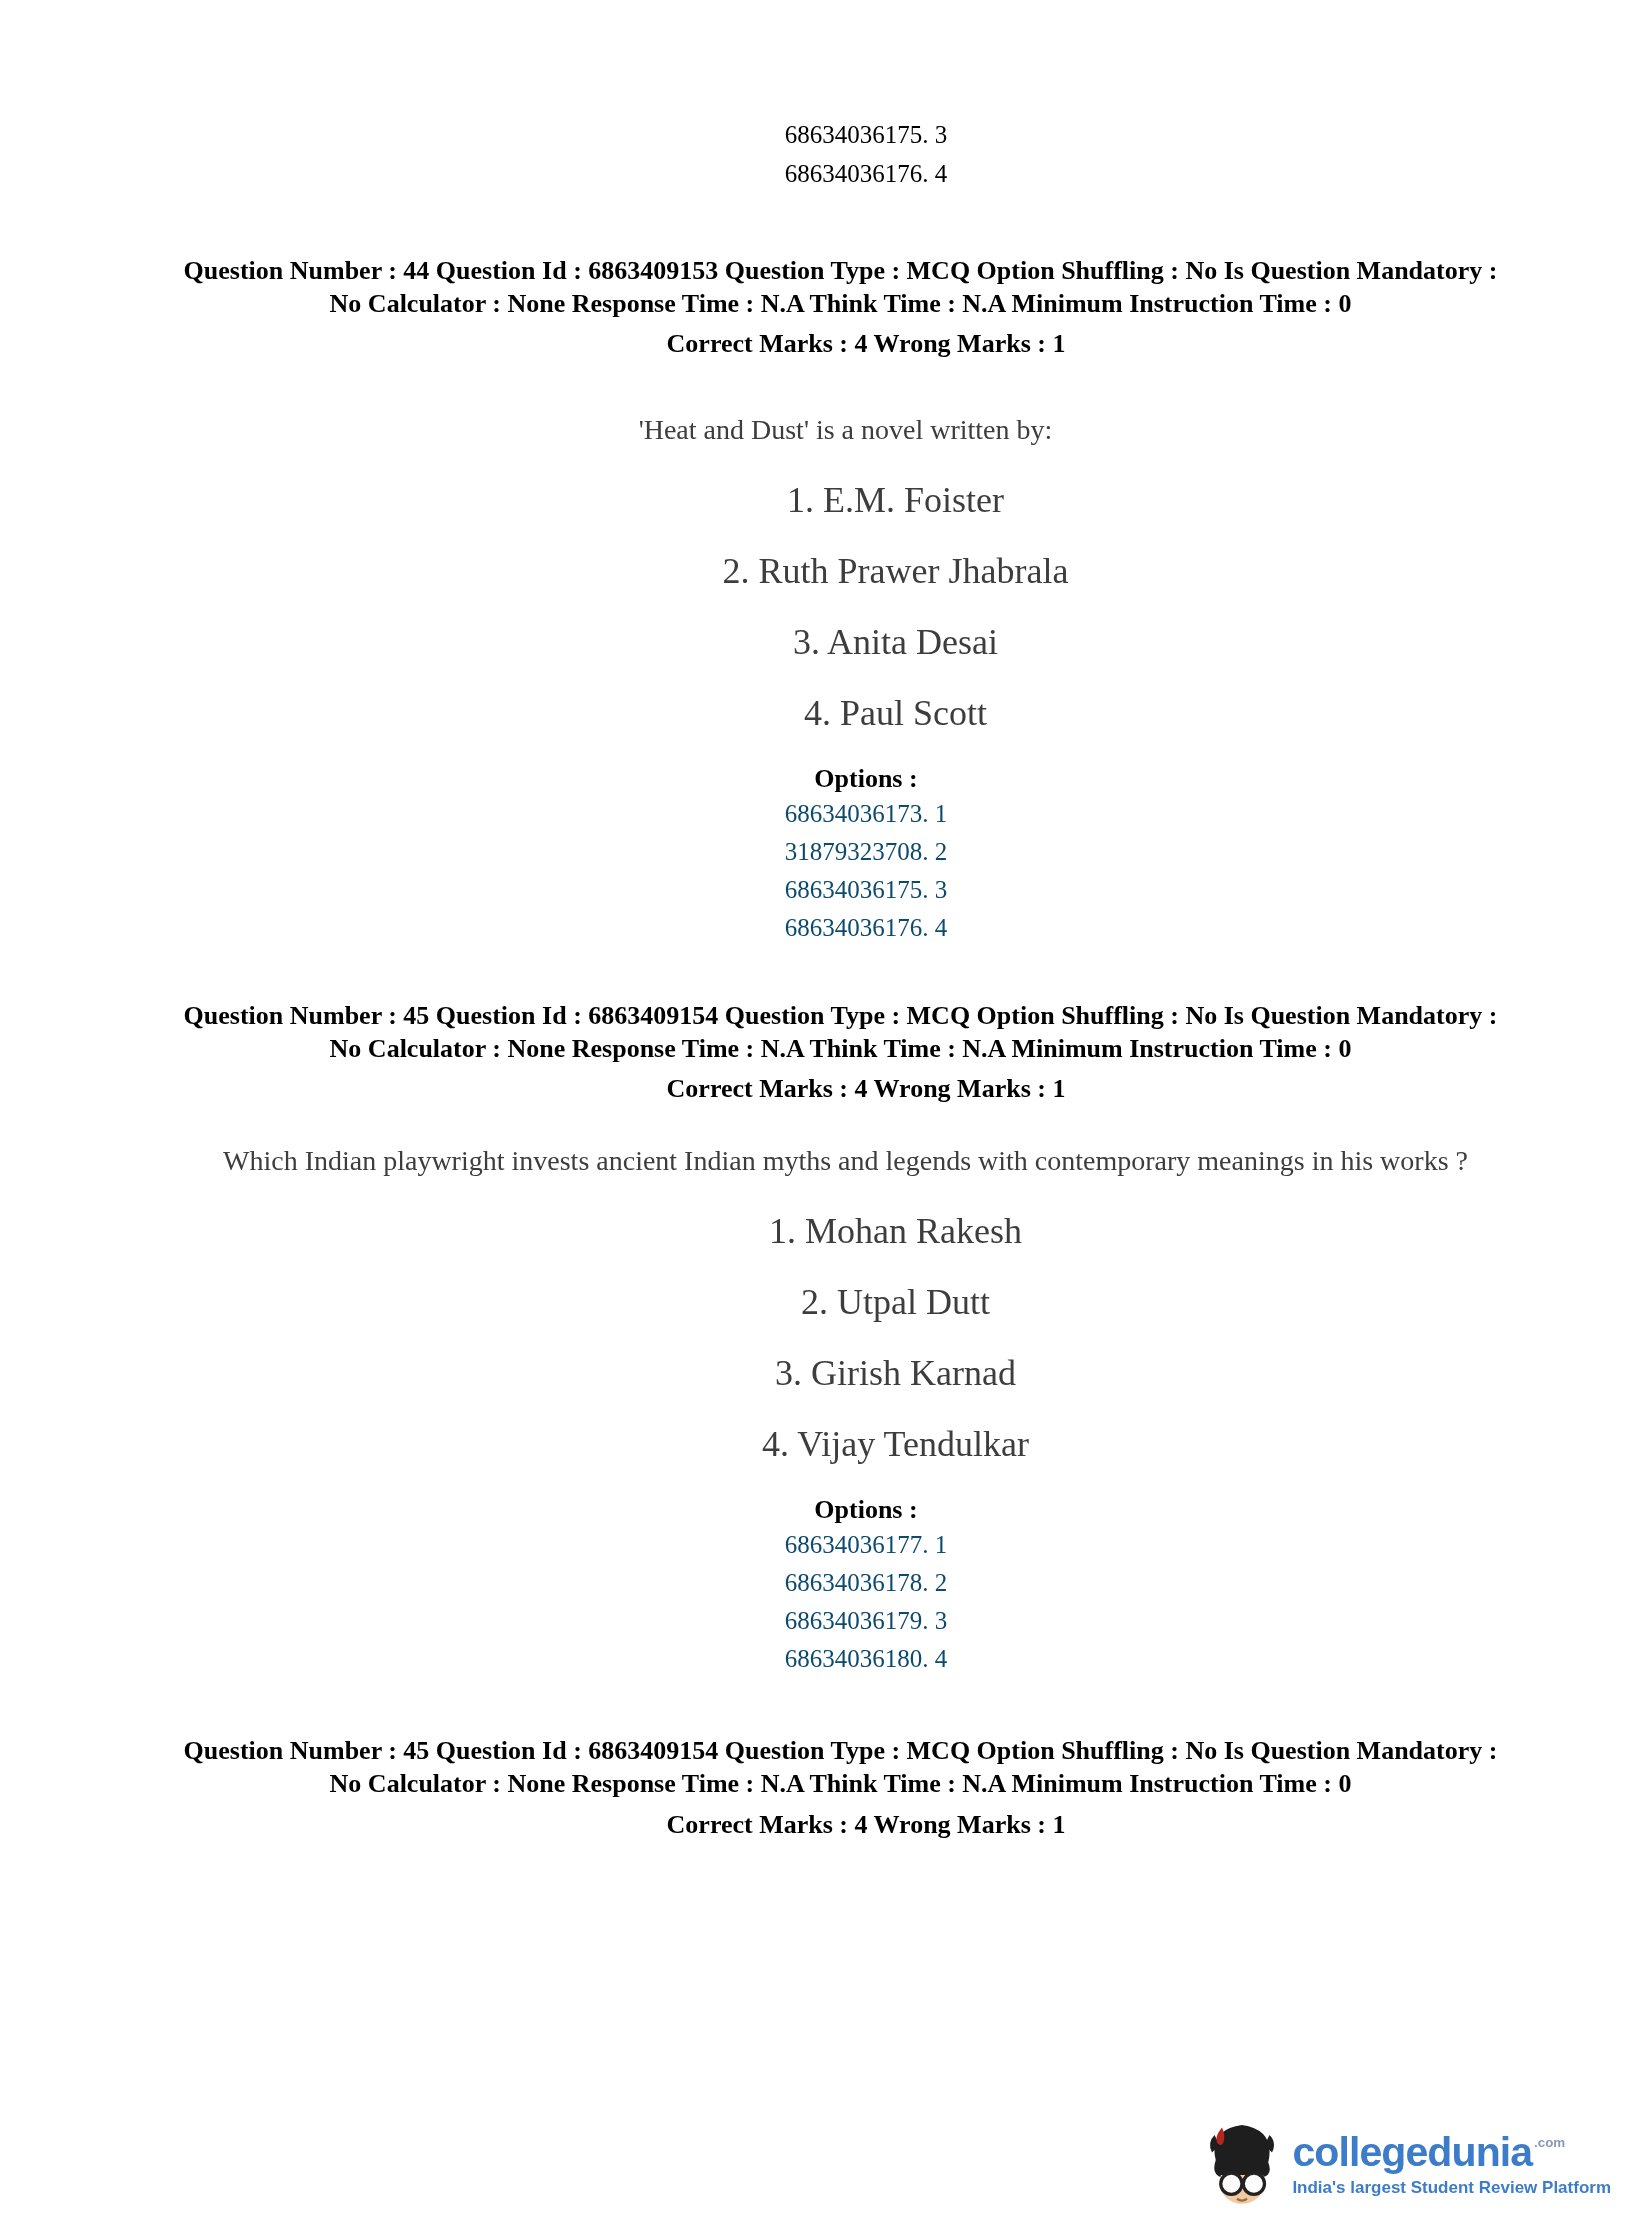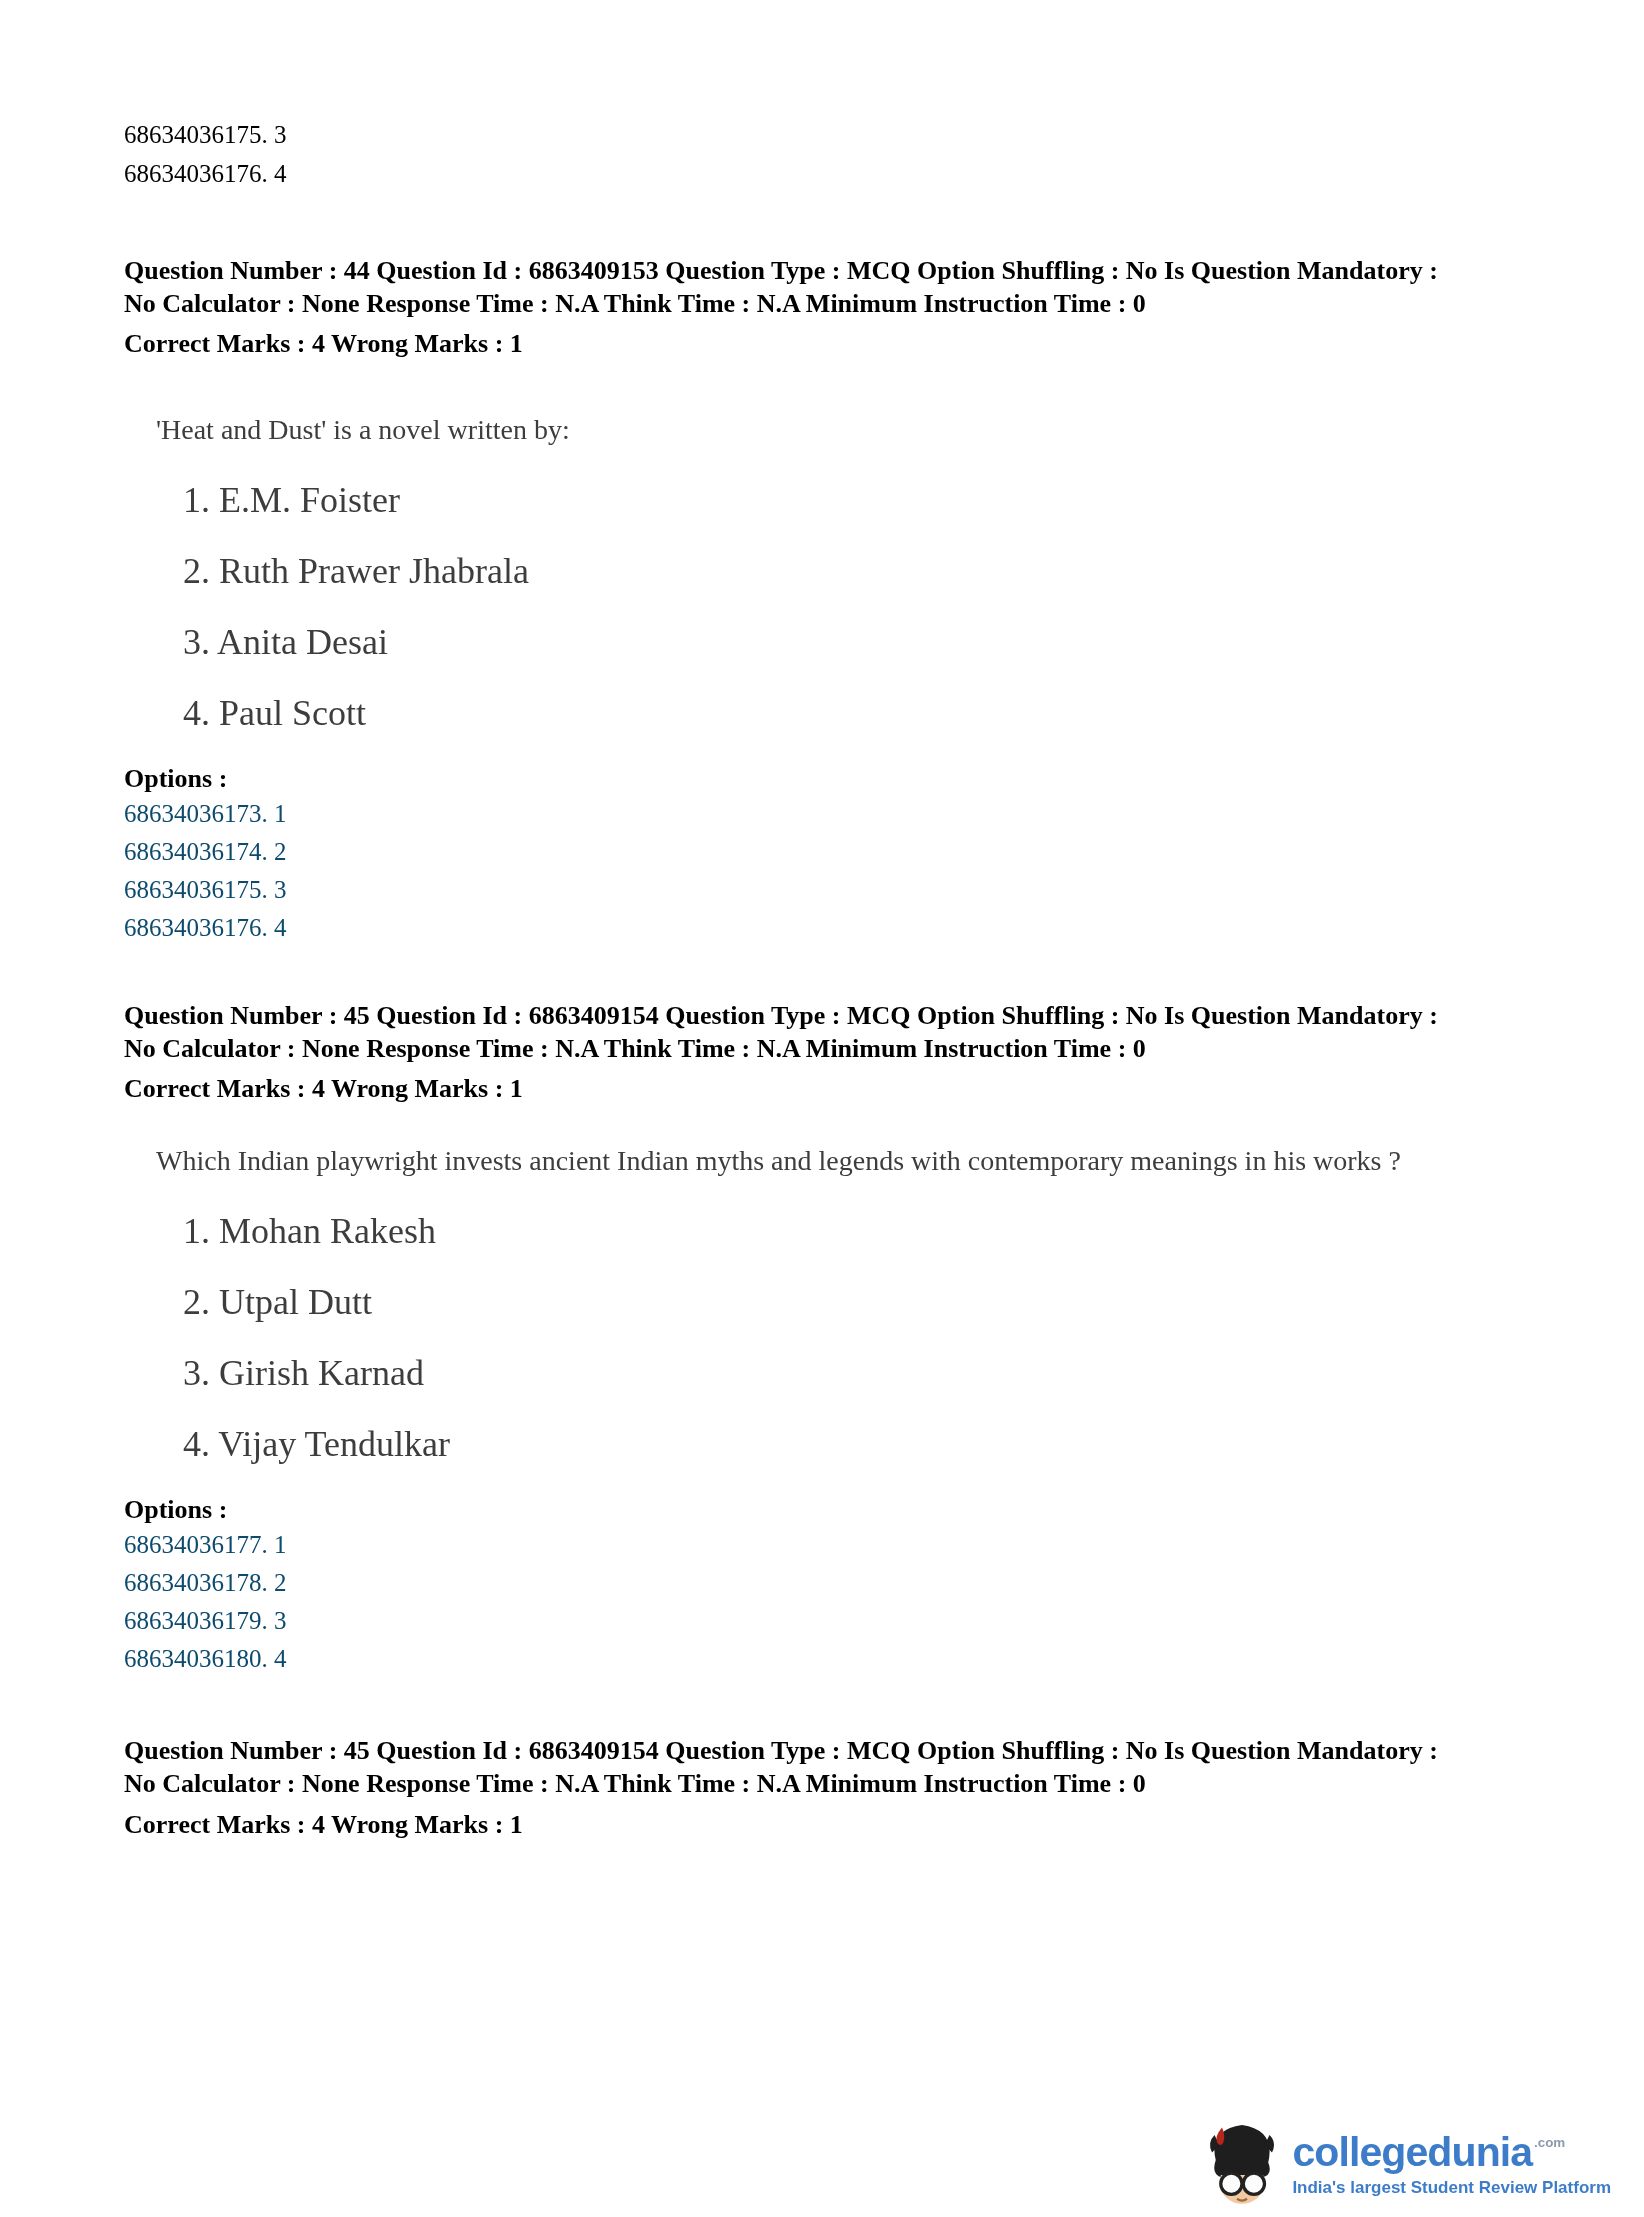--- a/index.html
+++ b/index.html
@@ -6,21 +6,21 @@
   html, body { margin: 0; padding: 0; background: #ffffff; }
   .page {
     position: relative;
     width: 1644px;
     height: 2217px;
     background: #ffffff;
     font-family: "Liberation Serif", serif;
     color: #000000;
     overflow: hidden;
   }
-  .content { padding: 115px 36px 0 124px; }
+  .content { padding: 115px 36px 0 124px; text-align: center; }
 
   .plain-line {
     font-size: 25px;
     line-height: 39px;
     color: #000000;
   }
 
   .qheader {
     margin: 0;
     font-weight: bold;
@@ -120,21 +120,21 @@
         <p class="qtext">'Heat and Dust' is a novel written by:</p>
         <p class="choice">1. E.M. Foister</p>
         <p class="choice">2. Ruth Prawer Jhabrala</p>
         <p class="choice">3. Anita Desai</p>
         <p class="choice">4. Paul Scott</p>
       </div>
 
       <p class="options-label">Options :</p>
       <div>
         <div class="option-id">68634036173. 1</div>
-        <div class="option-id">68634036174. 2</div>
+        <div class="option-id">31879323708. 2</div>
         <div class="option-id">68634036175. 3</div>
         <div class="option-id">68634036176. 4</div>
       </div>
     </section>
 
     <section>
       <div class="qheader-block second">
         <p class="qheader">
           <span>Question Number : 45 Question Id : 6863409154 Question Type : MCQ Option Shuffling : No Is Question Mandatory :</span><br>
           <span>No Calculator : None Response Time : N.A Think Time : N.A Minimum Instruction Time : 0</span>

